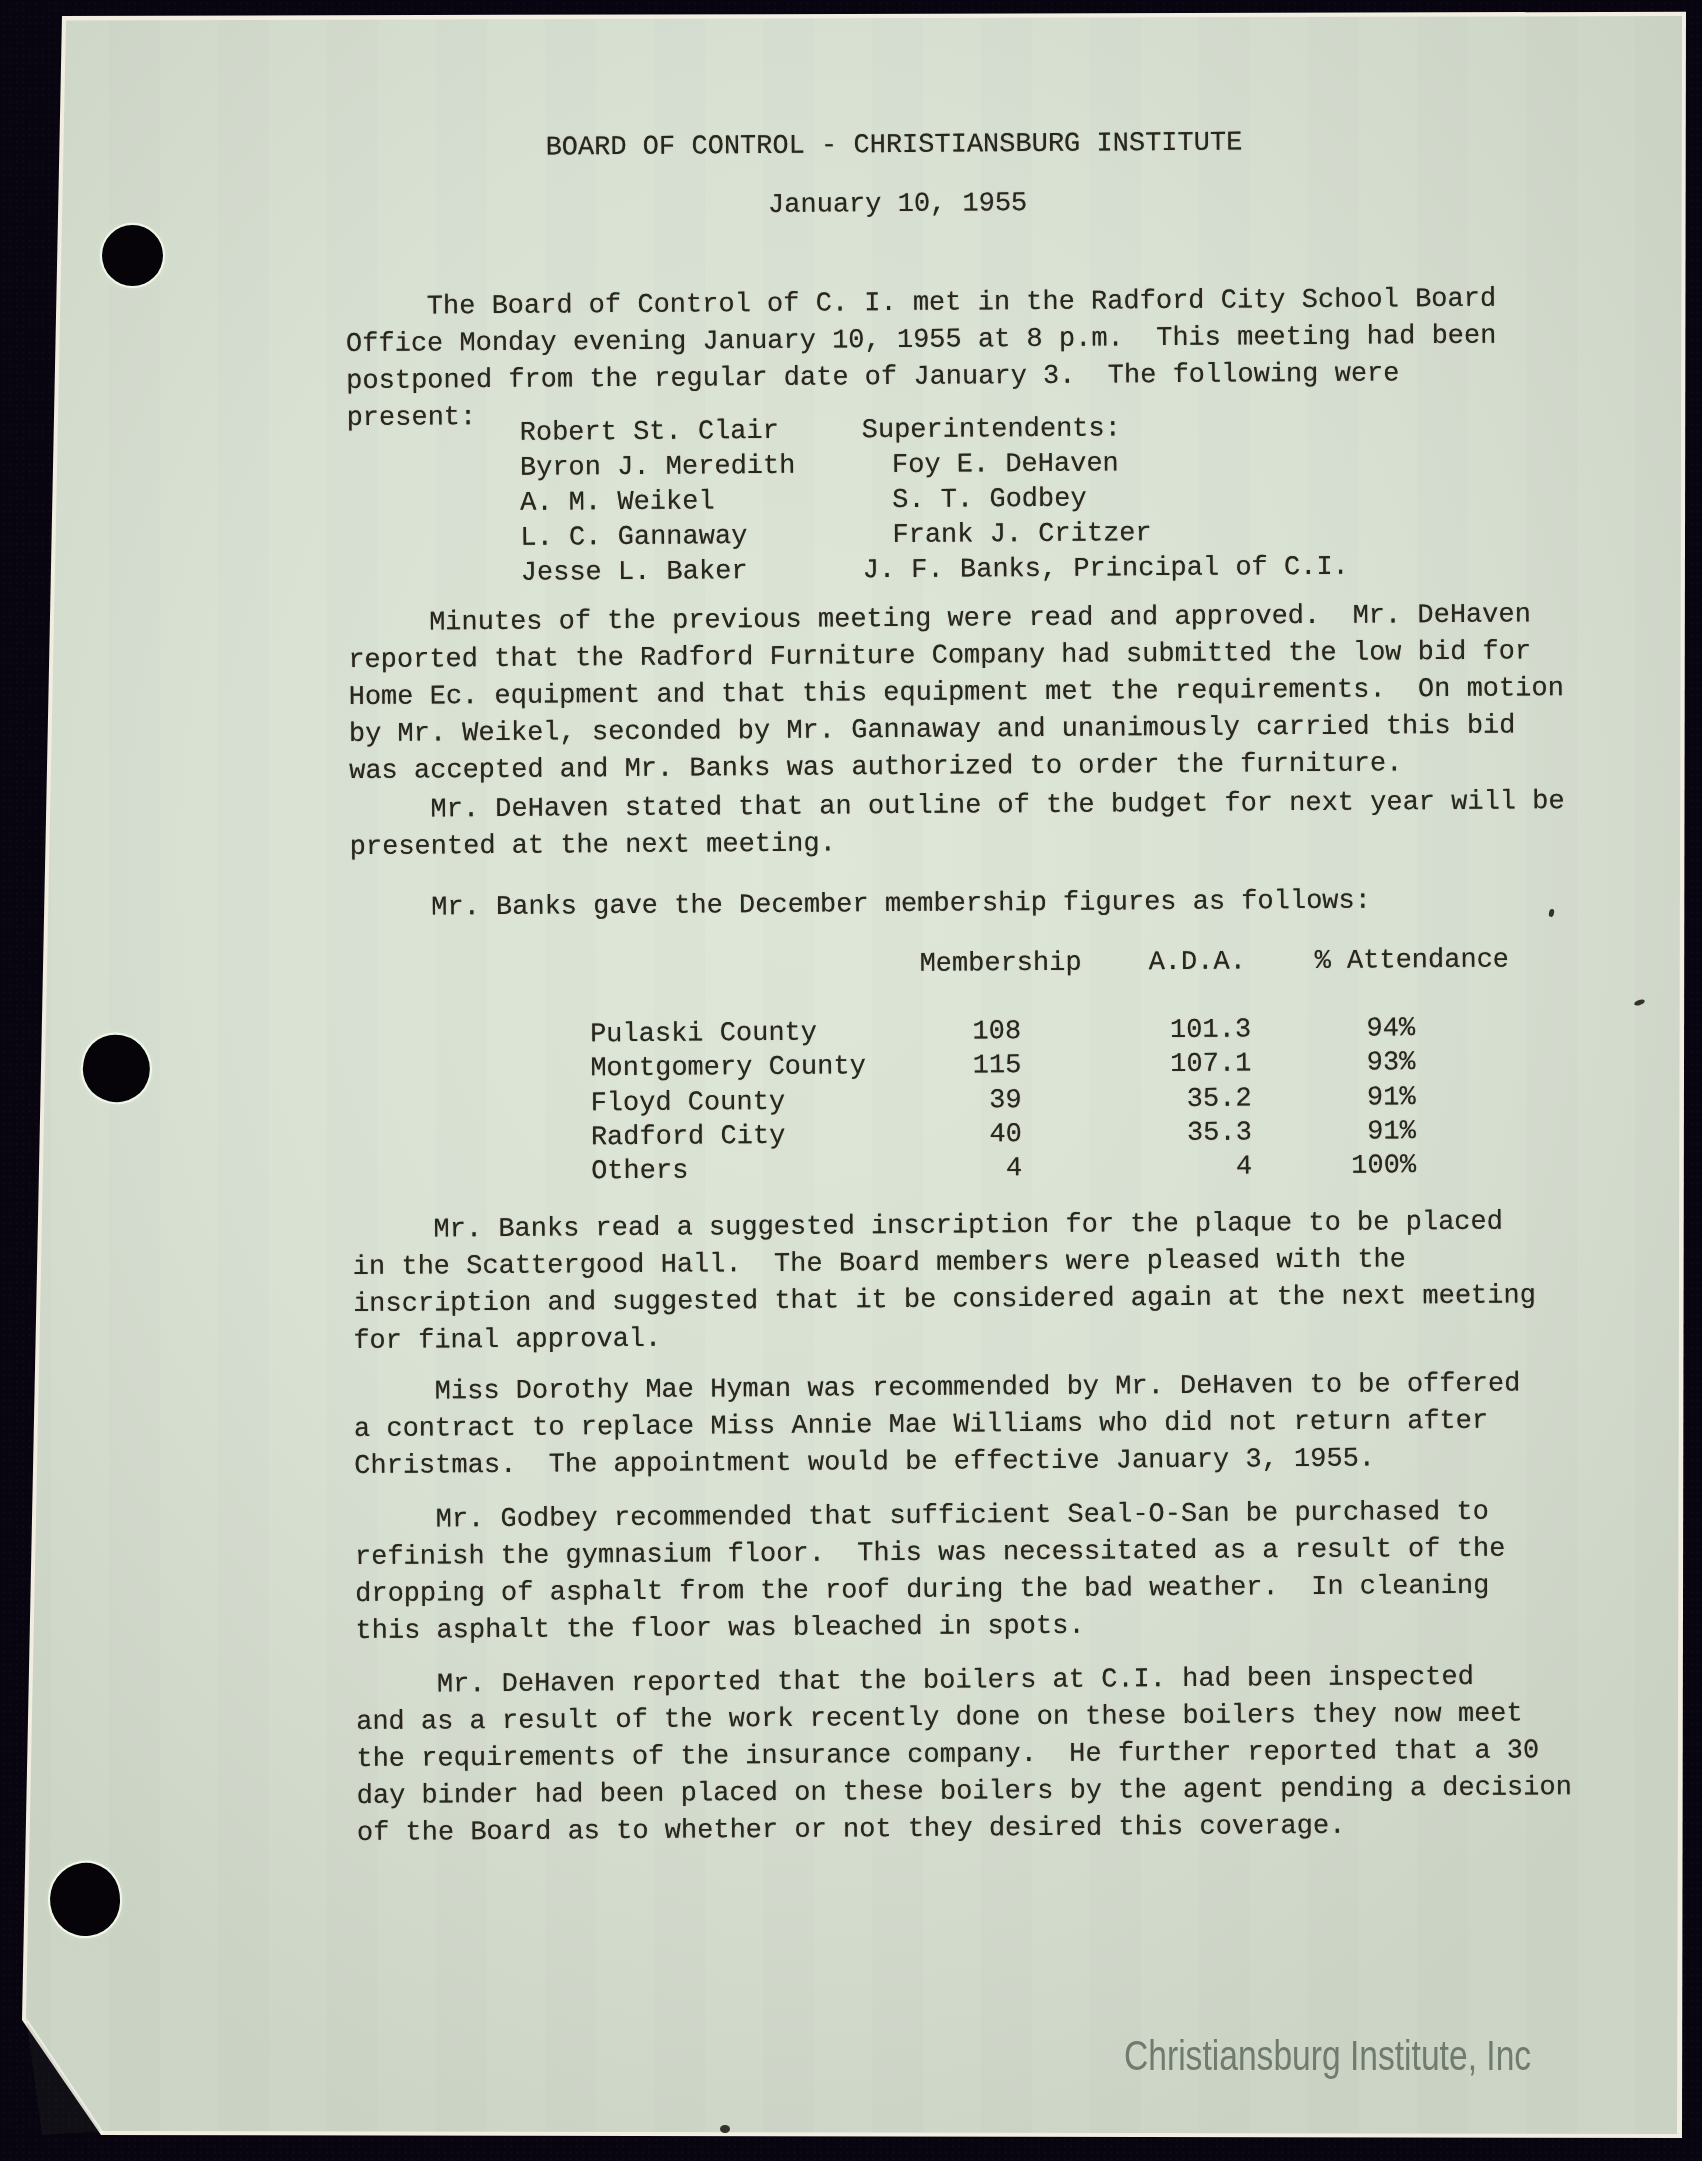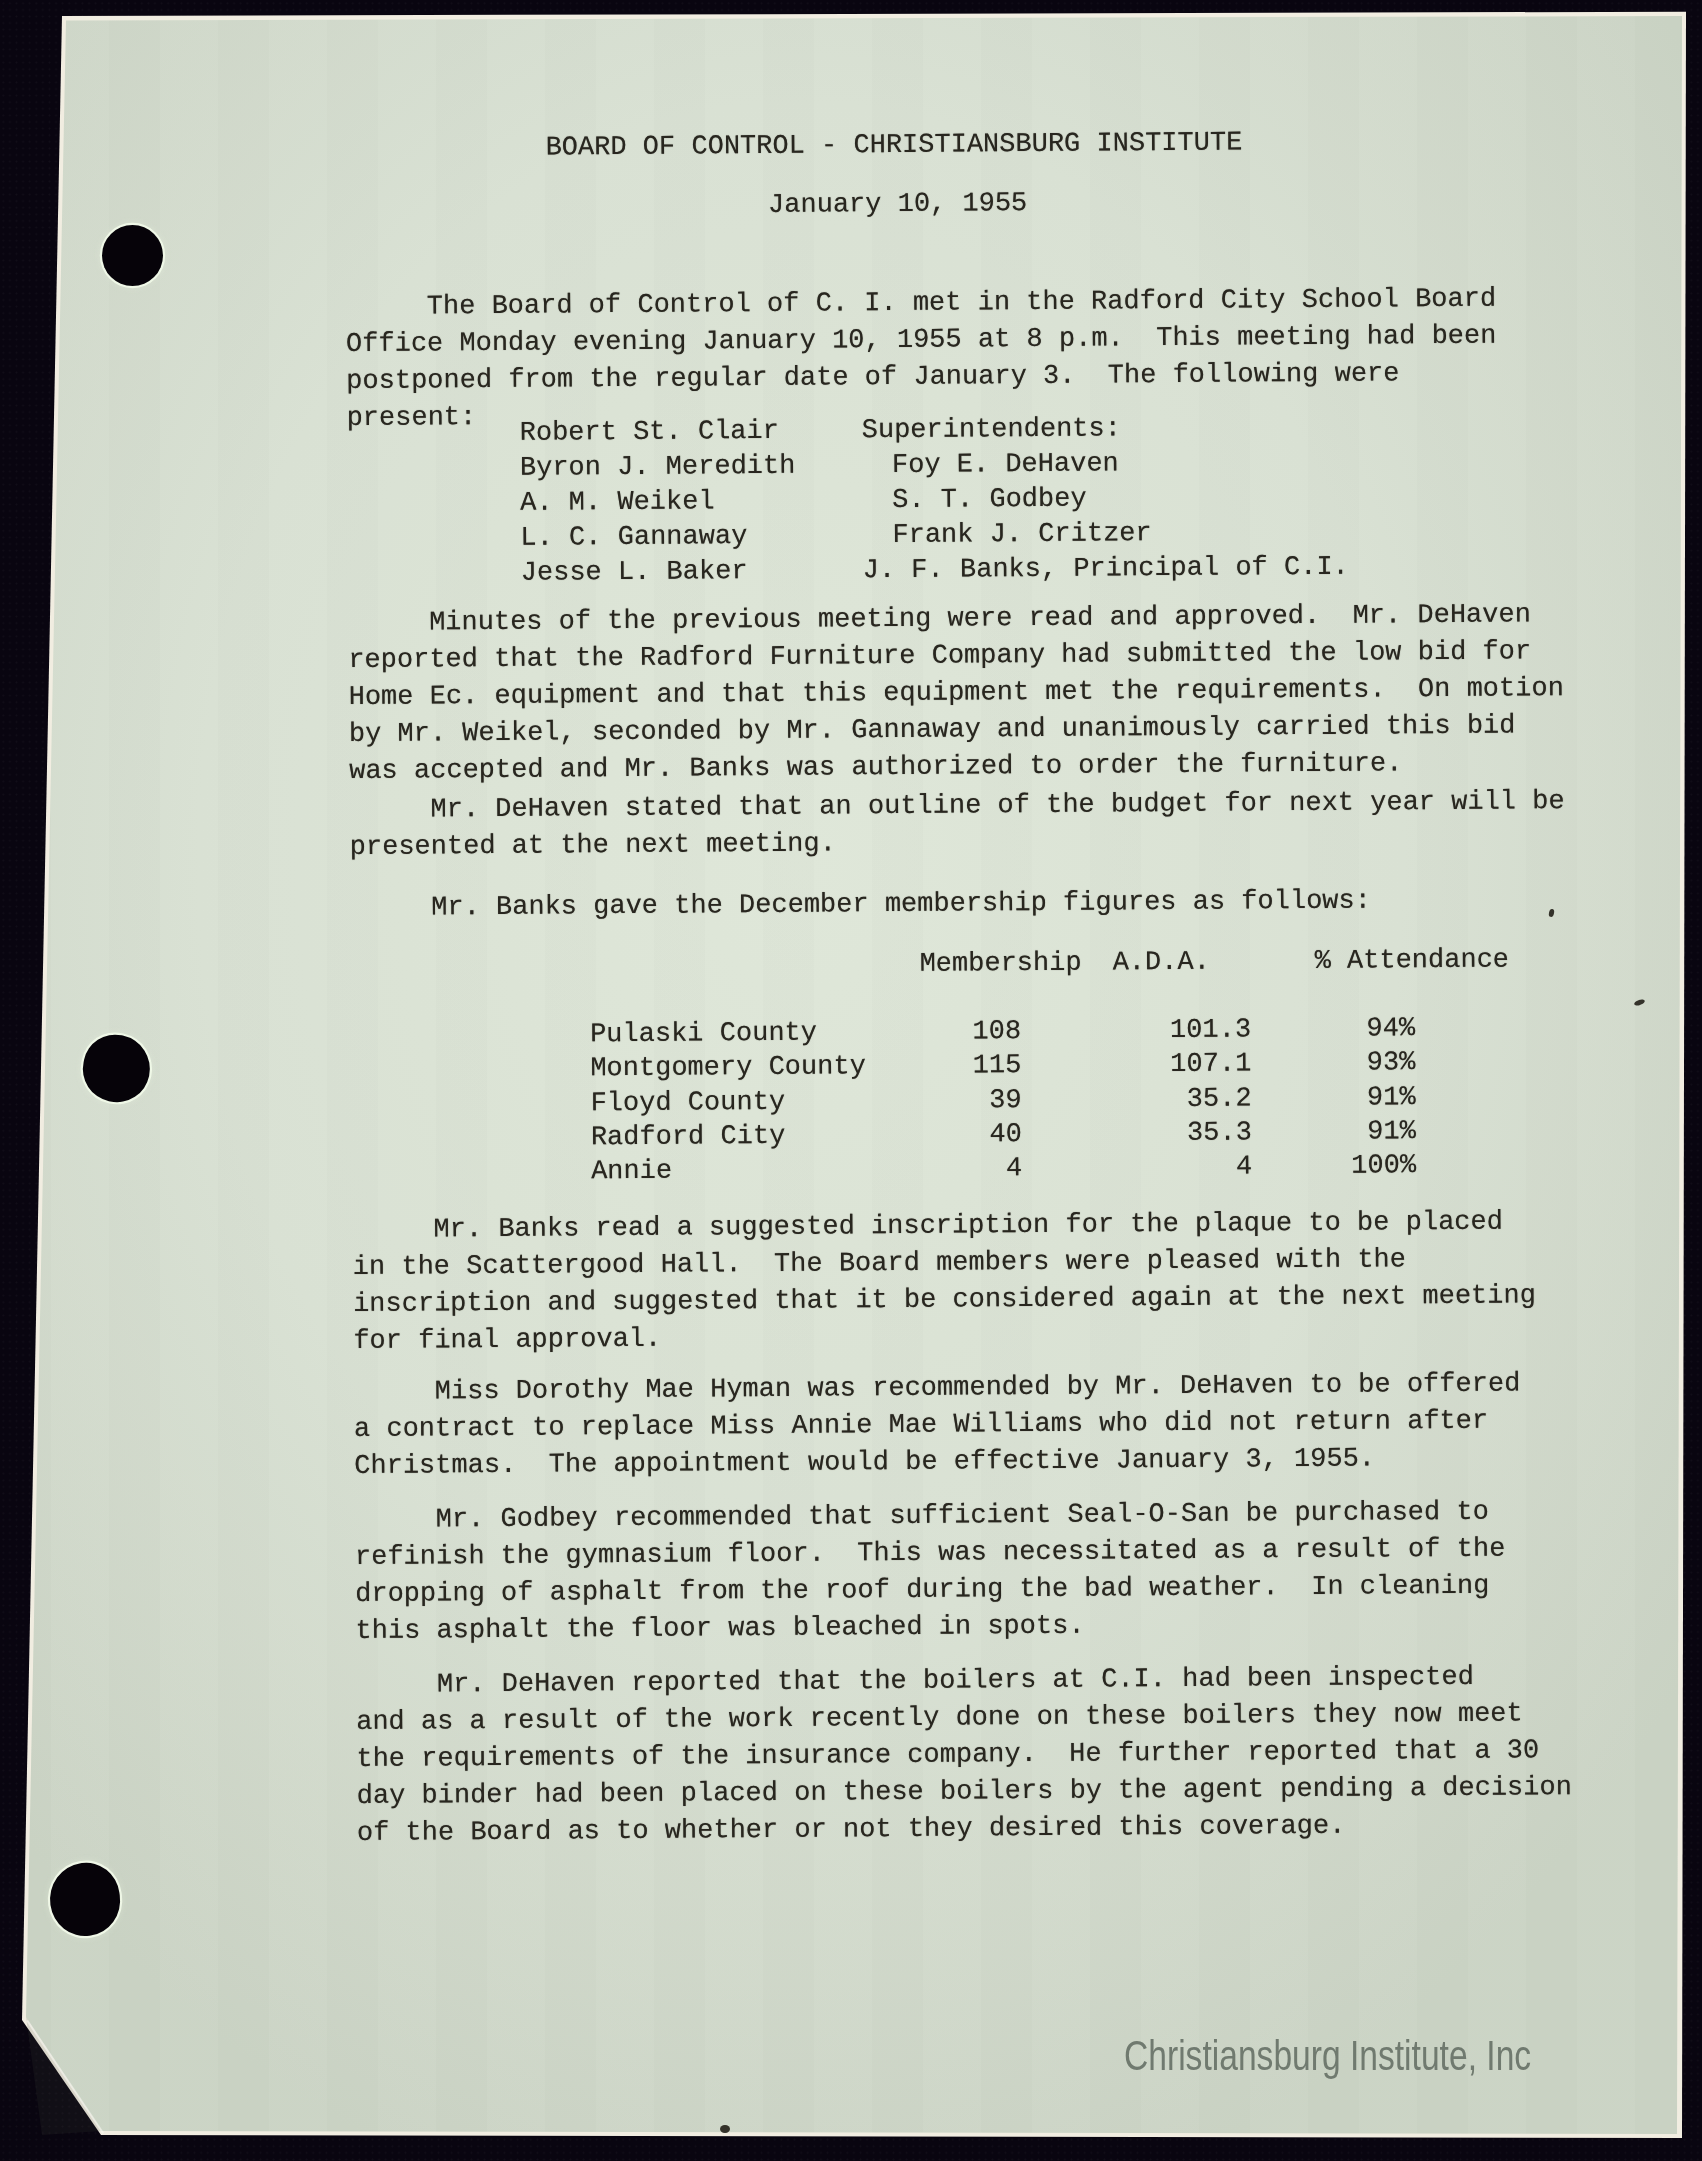--- a/index.html
+++ b/index.html
@@ -62,21 +62,21 @@
   .doc-date   { position: absolute; left: 774px; top: 190px; white-space: pre; }
   .para       { position: absolute; left: 351px;  white-space: pre; }
 
   .attendee-col { position: absolute; top: 417px; line-height: 35px; }
   #board-col    { left: 524px; }
   #officials-col{ left: 866px; }
   .off-indent   { padding-left: 30px; }
 
   .tbl-header span { position: absolute; top: 950px; white-space: pre; }
   #th-membership { left: 920px; }
-  #th-ada        { left: 1113px; }
+  #th-ada        { left: 1149px; }
   #th-attendance { left: 1315px; }
   .tbl-row  { position: absolute; left: 0; width: 1703px; height: 34px; }
   .c-area { position: absolute; left: 590px;  white-space: pre; }
   .c-mem  { position: absolute; left: 802px; width: 219px; text-align: right; }
   .c-ada  { position: absolute; left: 1032px; width: 219px; text-align: right; }
   .c-att  { position: absolute; left: 1196px; width: 219px; text-align: right; }
 
   .watermark {
     position: absolute; left: 1124px; top: 2032px;
     font-family: "Liberation Sans", sans-serif;
@@ -162,21 +162,21 @@
     <span class="c-ada">35.2</span>
     <span class="c-att">91%</span>
   </div>
   <div class="tbl-row" style="top:1121px">
     <span class="c-area">Radford City</span>
     <span class="c-mem">40</span>
     <span class="c-ada">35.3</span>
     <span class="c-att">91%</span>
   </div>
   <div class="tbl-row" style="top:1155px">
-    <span class="c-area">Annie</span>
+    <span class="c-area">Others</span>
     <span class="c-mem">4</span>
     <span class="c-ada" style="padding-right:31px">4</span>
     <span class="c-att">100%</span>
   </div>
 
   <div class="para" style="top:1212px">     Mr. Banks read a suggested inscription for the plaque to be placed
 in the Scattergood Hall.  The Board members were pleased with the
 inscription and suggested that it be considered again at the next meeting
 for final approval.</div>
   <div class="para" style="top:1374px">     Miss Dorothy Mae Hyman was recommended by Mr. DeHaven to be offered

